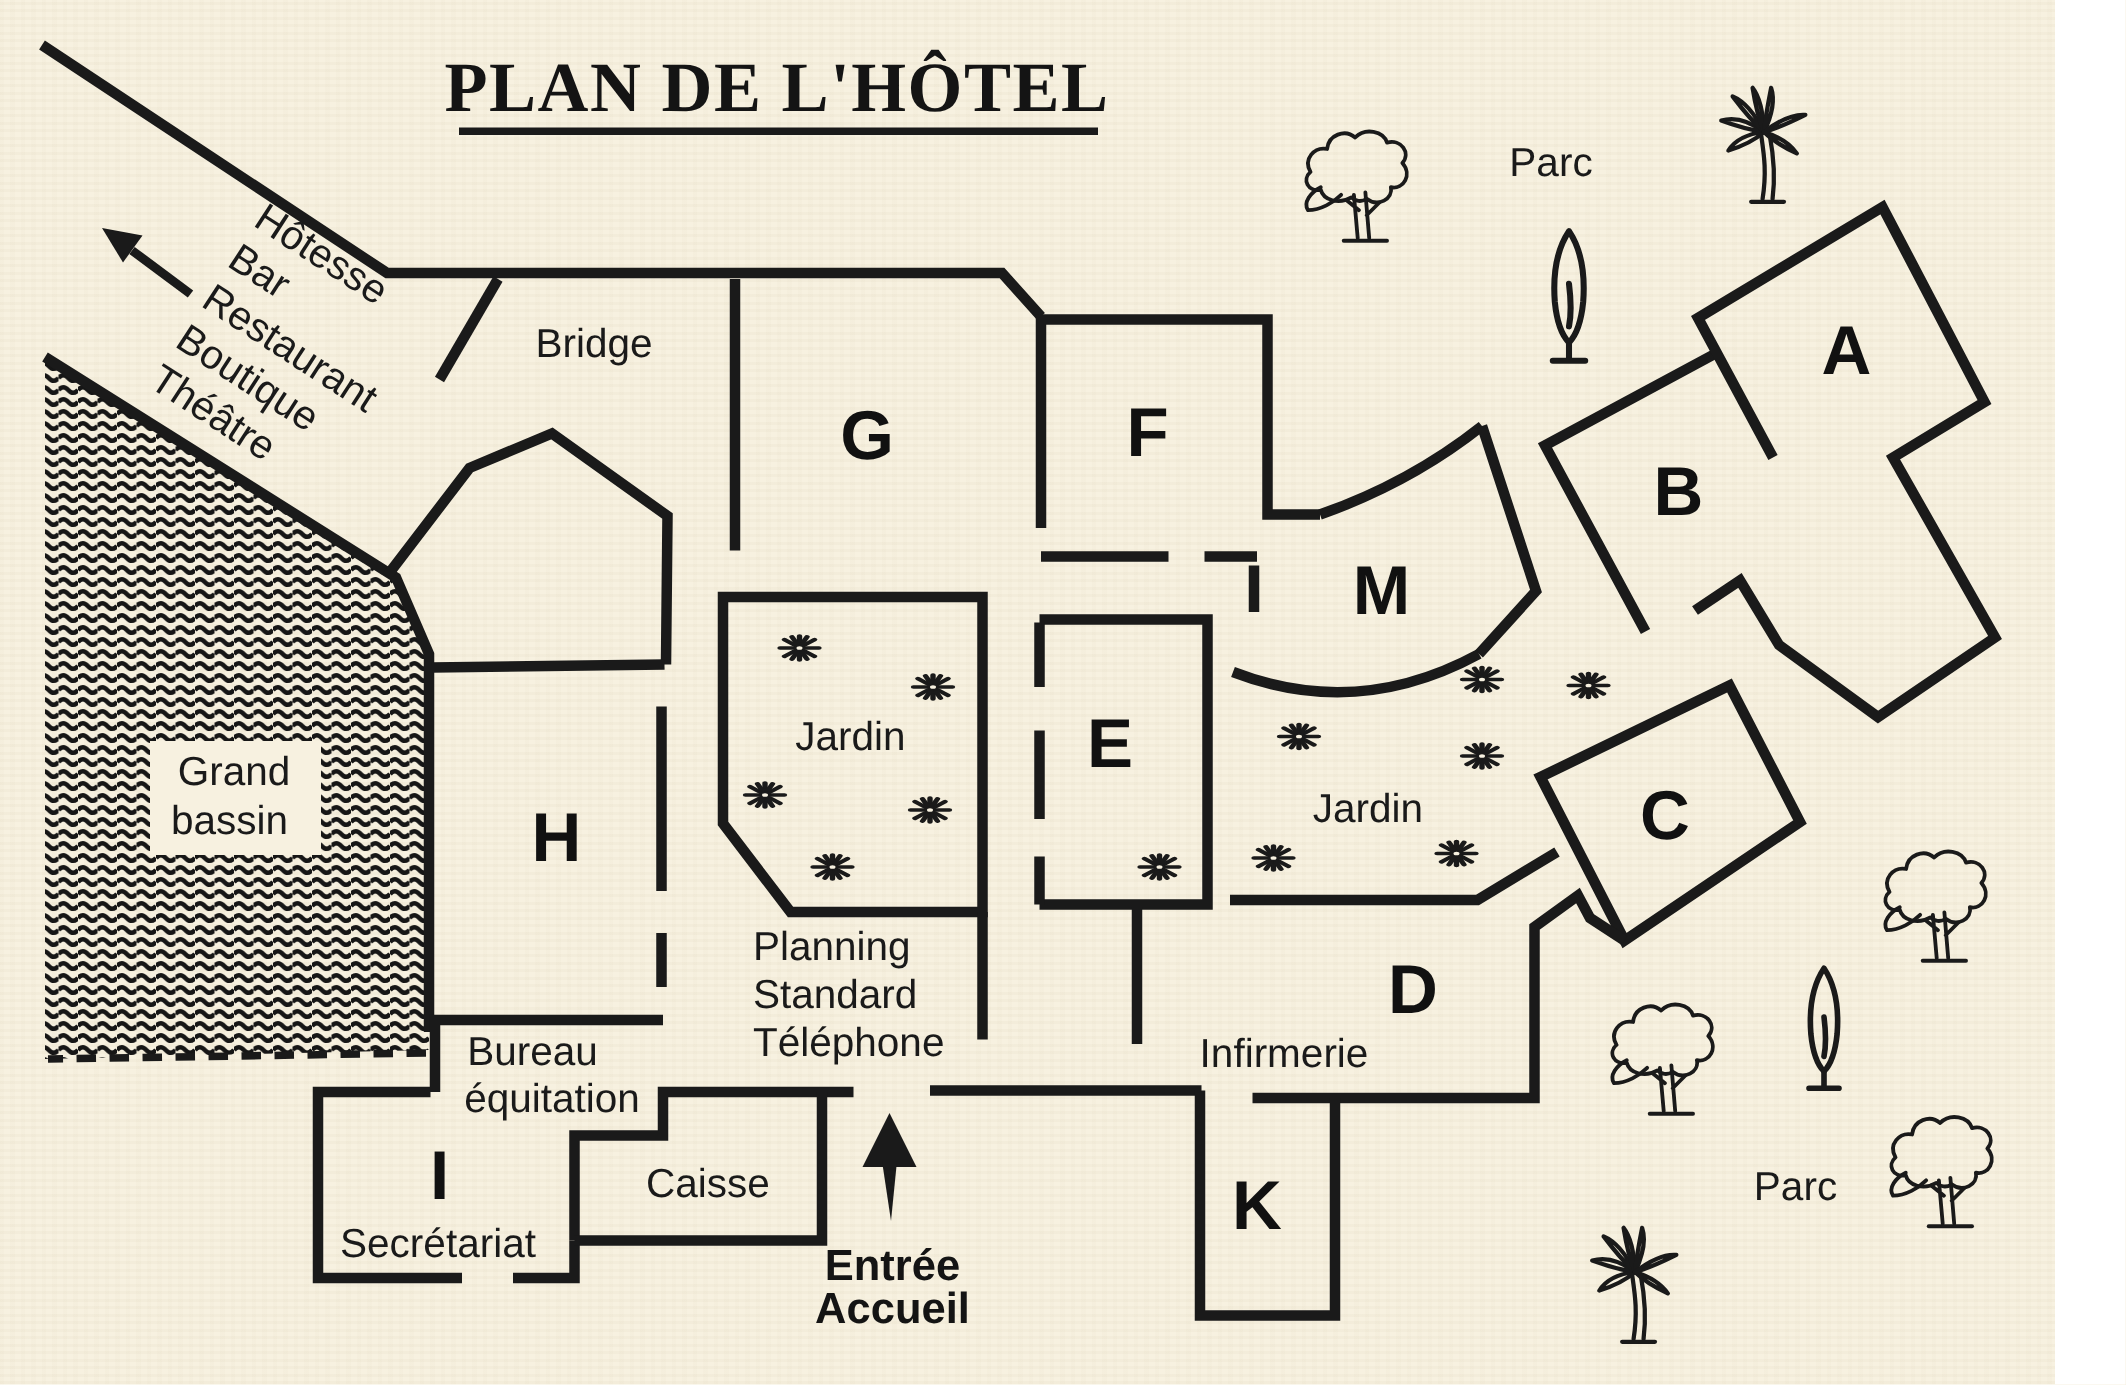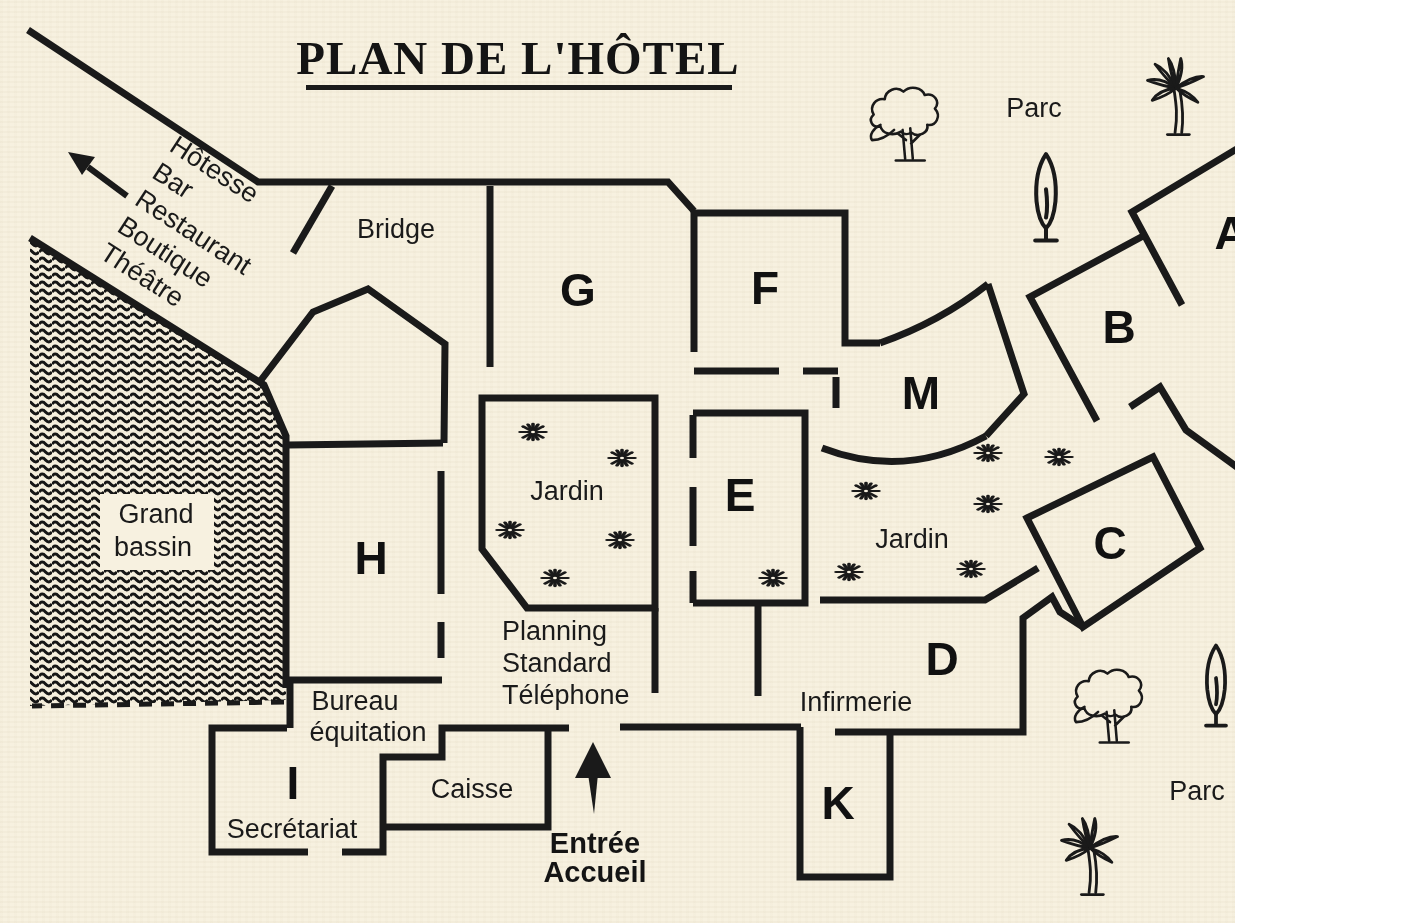--- a/index.html
+++ b/index.html
@@ -1,18 +1,18 @@
 <!DOCTYPE html>
 <html><head>
 <meta charset="utf-8">
 <style>
   html,body{margin:0;padding:0;}
   .page{
     position:relative;
-    width:1235px;height:923px;
+    width:1370px;height:923px;
     background:#f7f1e0;
     background-image:
       repeating-linear-gradient(0deg, rgba(190,175,140,.07) 0 2px, rgba(255,255,255,0) 2px 5px),
       repeating-linear-gradient(90deg, rgba(190,175,140,.04) 0 3px, rgba(255,255,255,0) 3px 7px);
     overflow:hidden;
     font-family:"Liberation Sans", sans-serif;
   }
   svg{display:block}
   .wall{stroke:#1a1a1a;stroke-width:7;fill:none;stroke-linecap:butt;stroke-linejoin:miter;}
   .wall-dashes{stroke:#1a1a1a;stroke-width:7;fill:none;}

